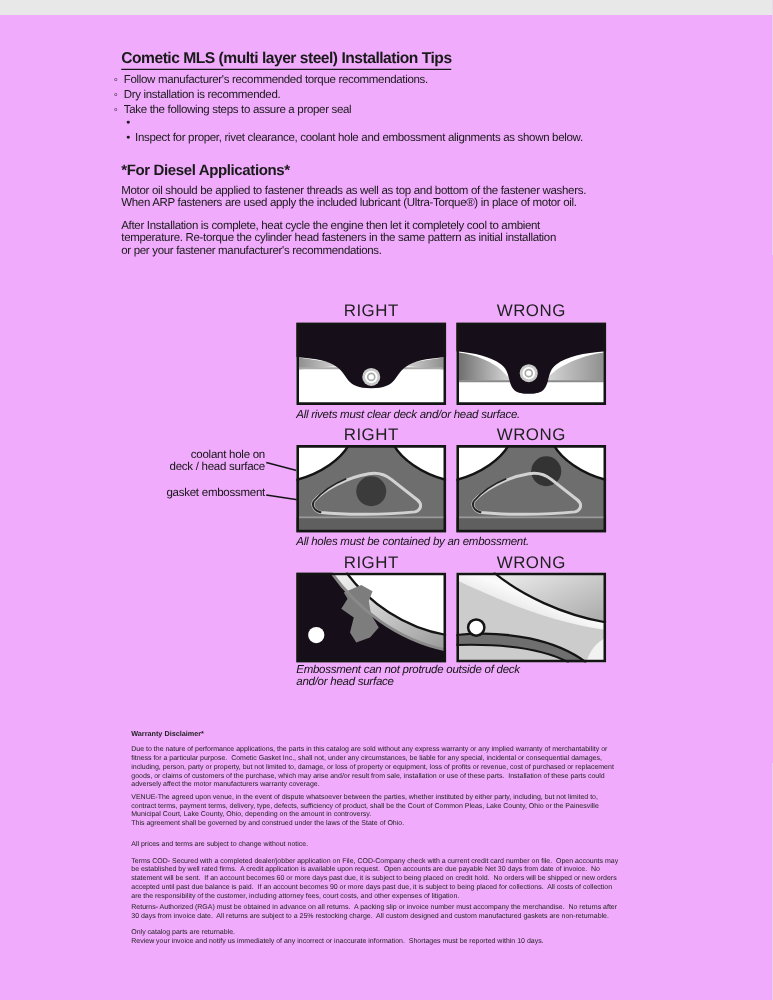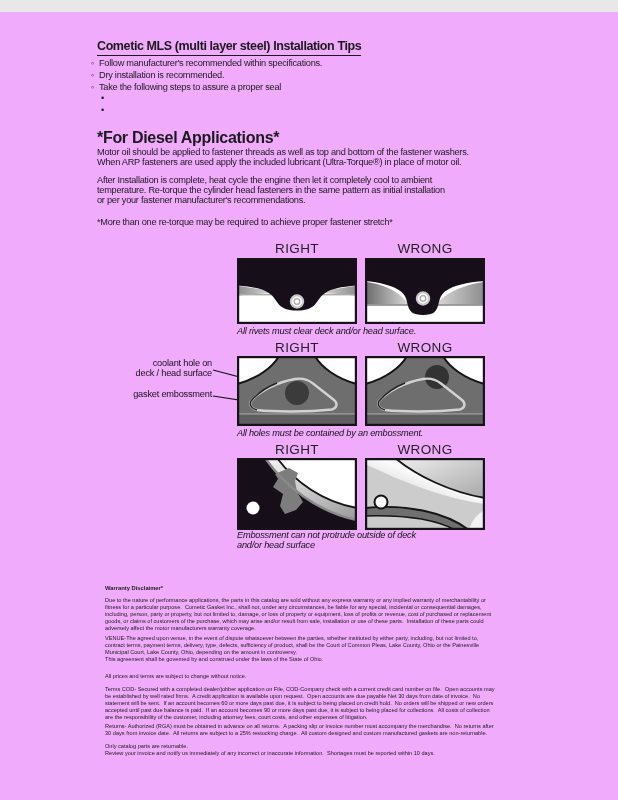--- a/index.html
+++ b/index.html
@@ -7,21 +7,21 @@
         font-family:"Liberation Sans",sans-serif;color:#1a1a1a;overflow:hidden;}
   .abs{position:absolute;}
   .pre{white-space:pre-wrap;}
   .title{left:97px;top:27px;font-size:12.5px;font-weight:bold;letter-spacing:-0.4px;}
   .title span{display:inline-block;border-bottom:1.6px solid #1a1a1a;padding-bottom:1.5px;}
   .bullets{left:91px;top:46px;font-size:9.2px;letter-spacing:-0.25px;line-height:11.8px;width:460px;}
   .b-row{display:flex;}
   .b-row.sub{padding-left:10px;}
   .marker{flex:0 0 8px;width:8px;}
   .b-row.sub .marker{flex:0 0 7px;width:7px;}
-  .h2{left:97px;top:117px;font-size:16px;font-weight:bold;letter-spacing:-0.3px;}
+  .h2{left:97px;top:117px;font-size:12px;font-weight:bold;letter-spacing:-0.3px;}
   .body-par{left:97px;width:440px;font-size:9.2px;letter-spacing:-0.25px;line-height:10.2px;}
   .p1{top:135px;} .p2{top:163px;} .note{top:205px;}
   .dlabel{width:120px;text-align:center;font-size:13.5px;letter-spacing:0.4px;color:#1f1f1f;}
   .cap{font-size:9.2px;letter-spacing:-0.2px;line-height:10.4px;color:#141414;font-style:italic;}
   .sidelabel{font-size:9.2px;letter-spacing:-0.2px;line-height:10.4px;text-align:right;width:100px;color:#141414;}
   .fig{width:120px;display:block;}
   .legal{font-size:5.6px;line-height:7.1px;width:425px;color:#222;}
   .legal-h{left:105px;top:573px;font-size:5.8px;font-weight:bold;color:#222;}
   .footer{left:388px;top:802px;font-size:15px;letter-spacing:0.2px;color:#1a1a1a;}
   svg{display:block;}
@@ -29,45 +29,45 @@
 </head>
 <body>
 
 <div class="page">
 
   <div class="abs title"><span>Cometic MLS (multi layer steel) Installation Tips</span></div>
 
   <div class="abs bullets">
     <div class="b-row">
       <span class="marker">◦</span>
-      <span>Follow manufacturer's recommended within specifications.</span>
+      <span>Follow manufacturer's recommended torque recommendations.</span>
     </div>
     <div class="b-row">
       <span class="marker">◦</span>
       <span>Dry installation is recommended.</span>
     </div>
     <div class="b-row">
       <span class="marker">◦</span>
       <span>Take the following steps to assure a proper seal</span>
     </div>
     <div class="b-row sub">
       <span class="marker">•</span>
     </div>
     <div class="b-row sub">
       <span class="marker">•</span>
+      <span>Inspect for proper, rivet clearance, coolant hole and embossment alignments as shown below.</span>
     </div>
   </div>
 
   <div class="abs h2">*For Diesel Applications*</div>
   <div class="abs body-par p1 pre">Motor oil should be applied to fastener threads as well as top and bottom of the fastener washers.
 When ARP fasteners are used apply the included lubricant (Ultra-Torque®) in place of motor oil.</div>
   <div class="abs body-par p2 pre">After Installation is complete, heat cycle the engine then let it completely cool to ambient
 temperature. Re-torque the cylinder head fasteners in the same pattern as initial installation
 or per your fastener manufacturer's recommendations.</div>
-  <div class="abs body-par note">*More than one re-torque may be required to achieve proper fastener stretch*</div>
 
   <div class="abs dlabel" style="left:237px;top:229px;">RIGHT</div>
   <div class="abs dlabel" style="left:365px;top:229px;">WRONG</div>
 
   <div class="abs fig" style="left:237px;top:246px;">
     <svg viewBox="0 0 120 66" width="120" height="66">
       <defs>
         <linearGradient id="g1L" x1="0" y1="0" x2="1" y2="0">
             <stop offset="0" stop-color="#8f8f8f"></stop>
             <stop offset="1" stop-color="#e8e8e8"></stop>

